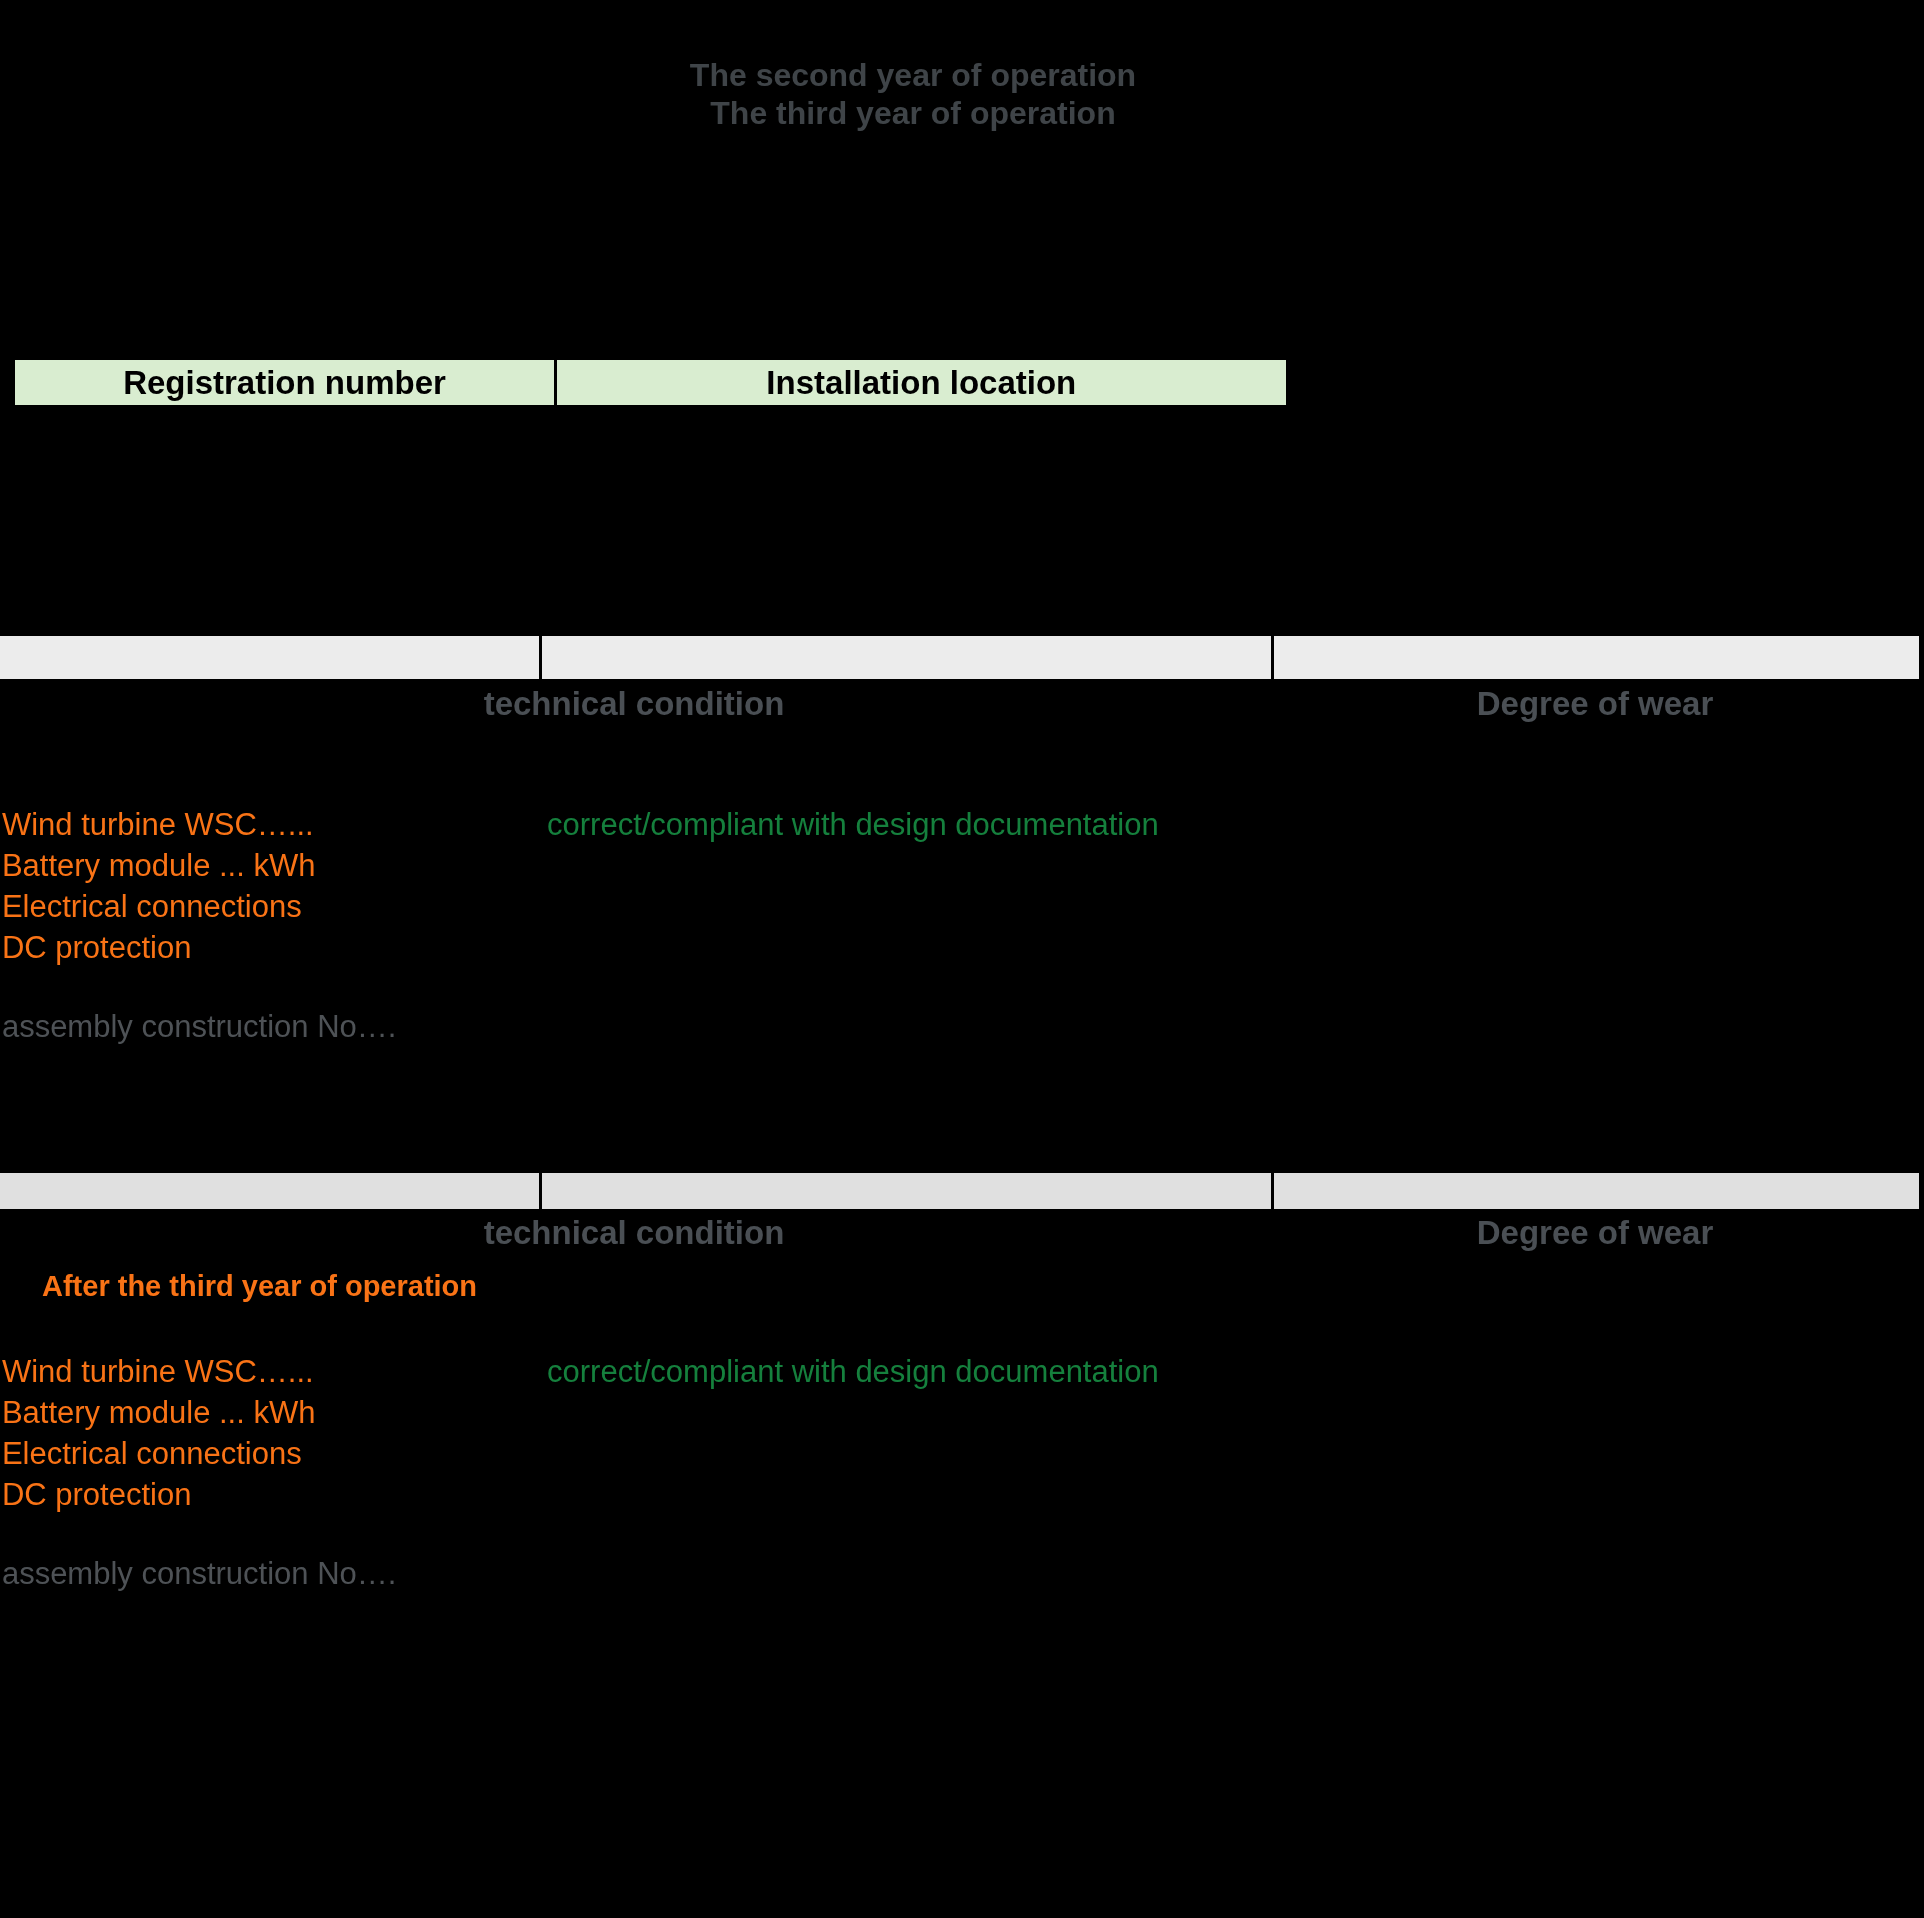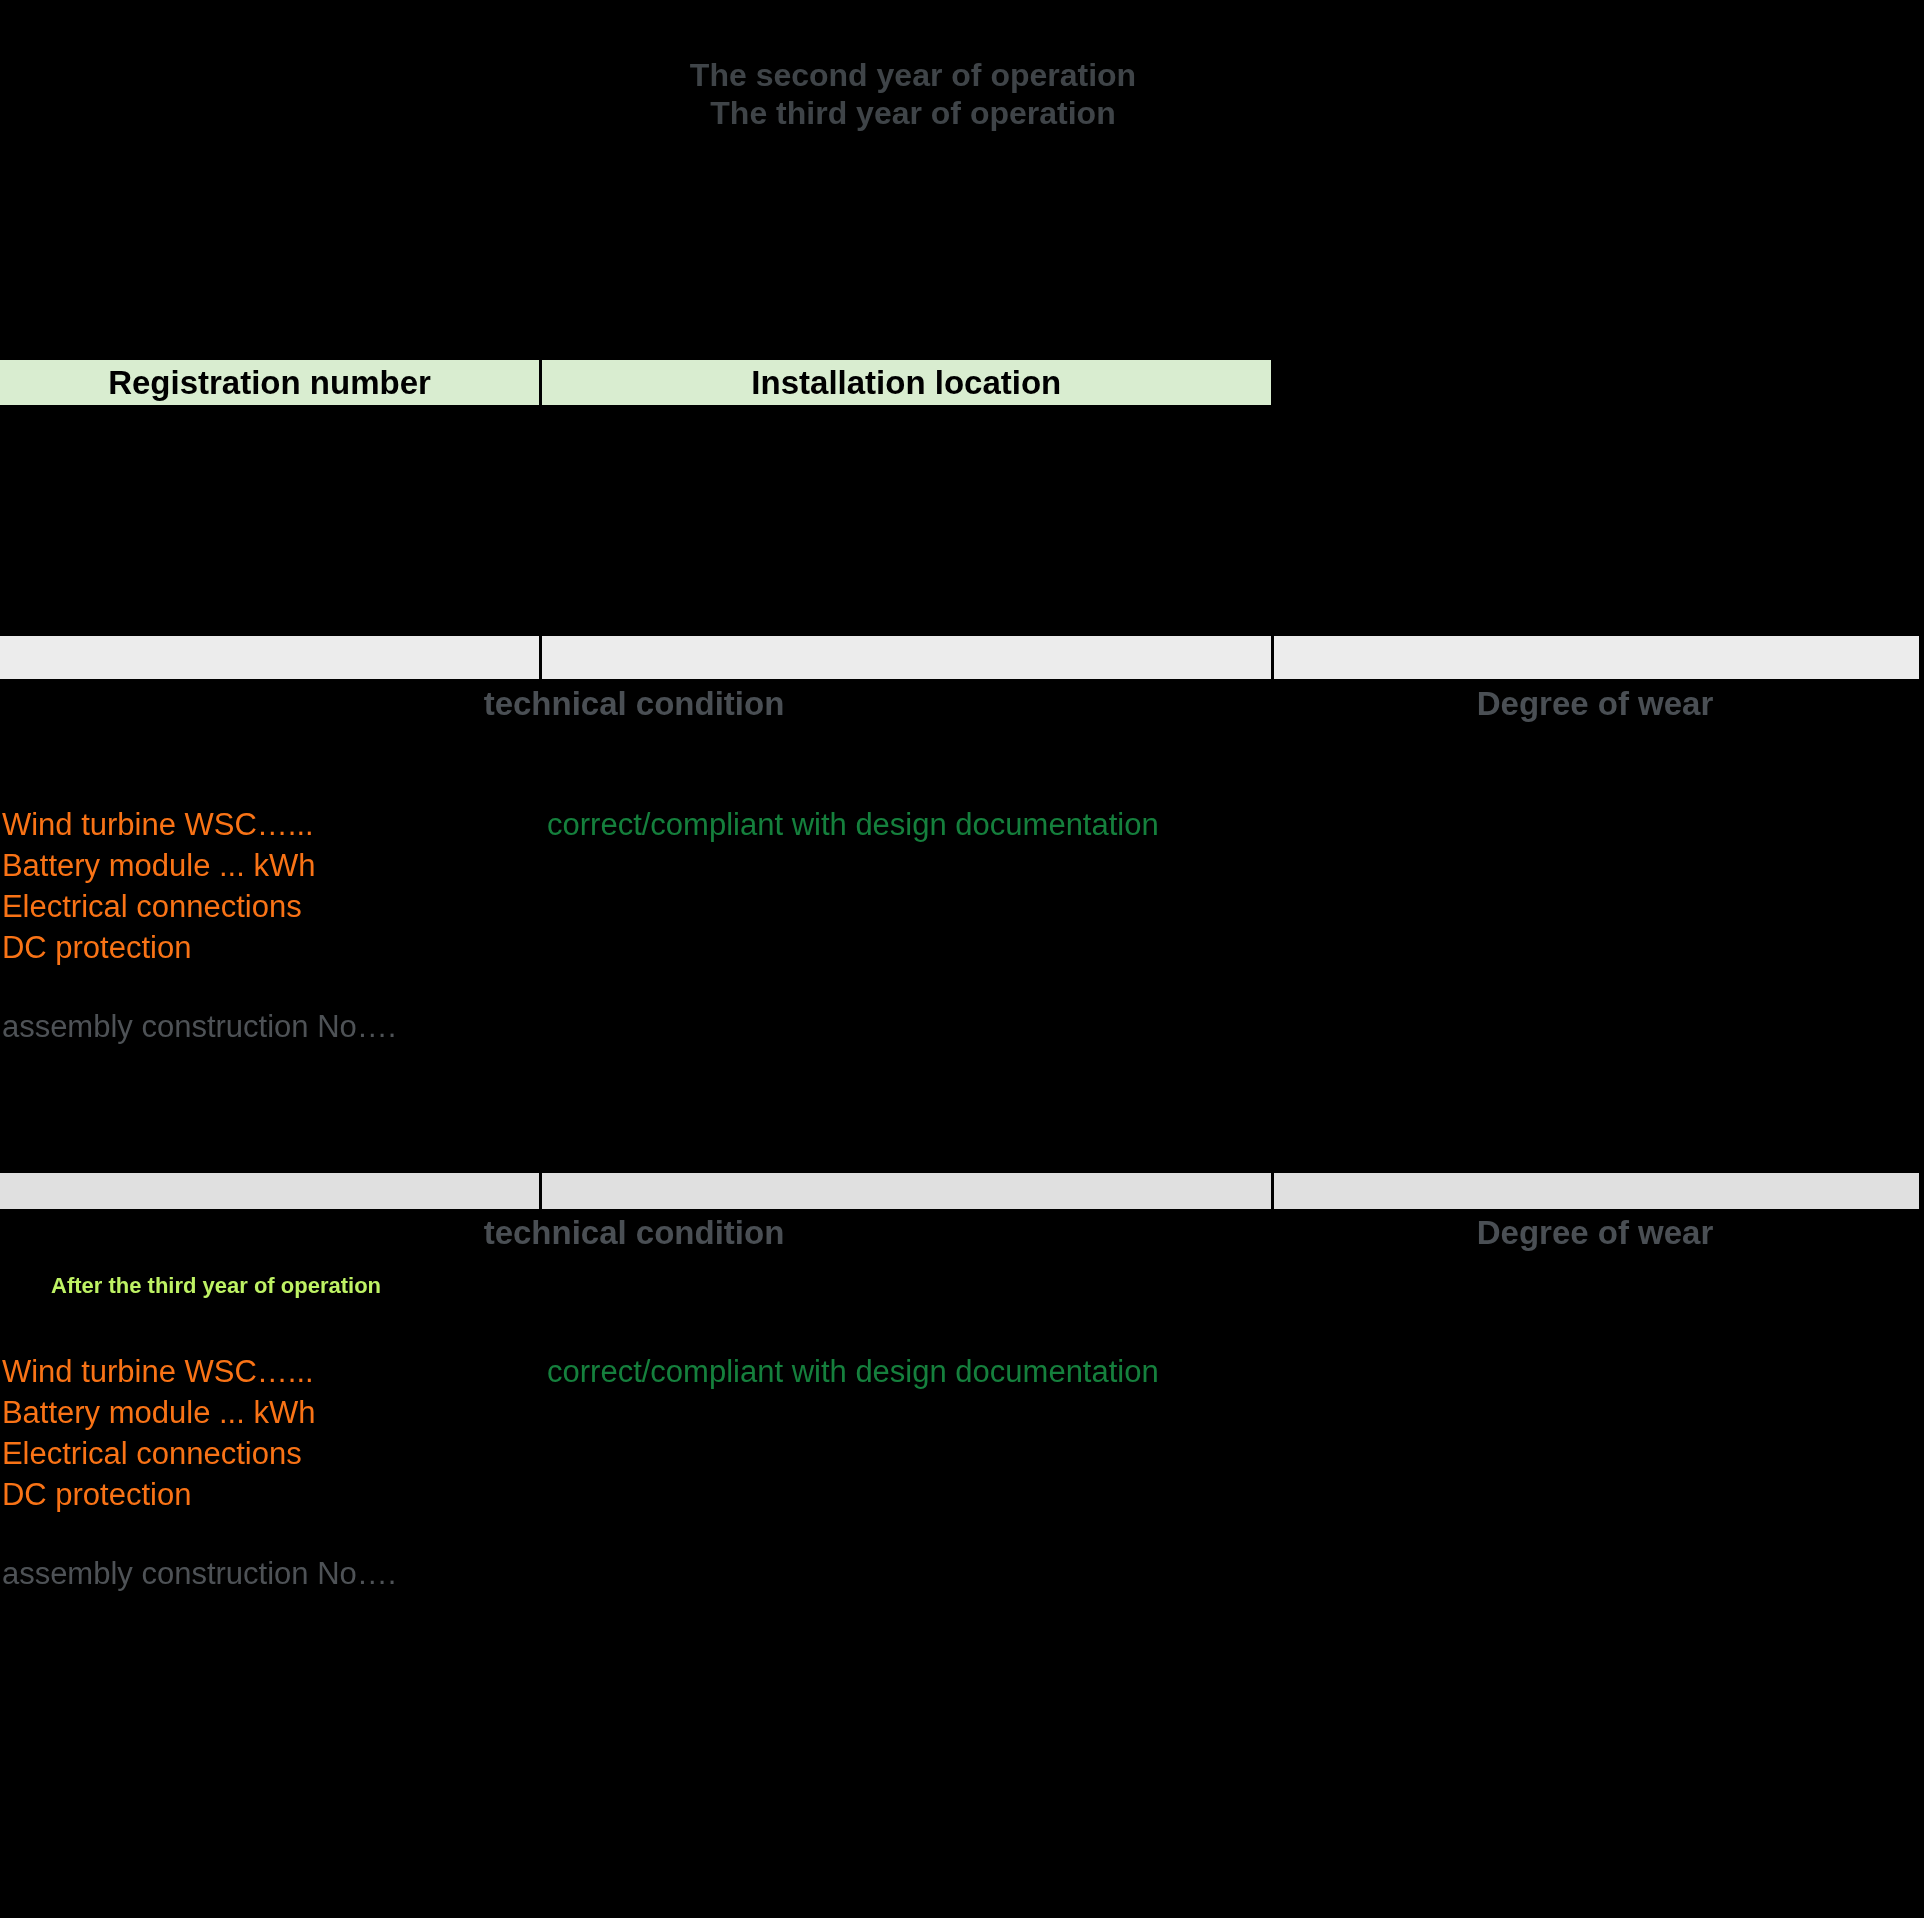--- a/index.html
+++ b/index.html
@@ -27,21 +27,21 @@
     font-weight: bold;
     font-size: 32px;
     line-height: 40px;
     white-space: nowrap;
   }
   #title-line-1 { top: 55px; }
   #title-line-2 { top: 93px; }
 
   
   #table-header {
-    left: 0px;
+    left: 15px;
     top: 360px;
     width: 1673px;
     height: 45px;
     display: flex;
   }
   #table-header .hcell {
     background: #d9edd0;
     height: 45px;
     box-sizing: border-box;
     display: flex;
@@ -94,25 +94,25 @@
   .sub-tech { left: 0px; width: 1268px; text-align: center; }
   .sub-wear { left: 1273px; width: 644px; text-align: center; }
 
   #label-tech-1 { top: 687px; }
   #label-wear-1 { top: 687px; }
   #label-tech-2 { top: 1216px; }
   #label-wear-2 { top: 1216px; }
 
   
   #section-subtitle {
-    left: 51px;
+    left: 42px;
     top: 1268px;
-    color: #bef264;
-    font-weight: bold;
-    font-size: 22px;
+    color: #f97316;
+    font-weight: bold;
+    font-size: 29px;
     line-height: 36px;
     white-space: nowrap;
   }
 
   
   .item-list {
     left: 1.9px;
     width: 530px;
     color: #f97316;
     font-size: 31px;

